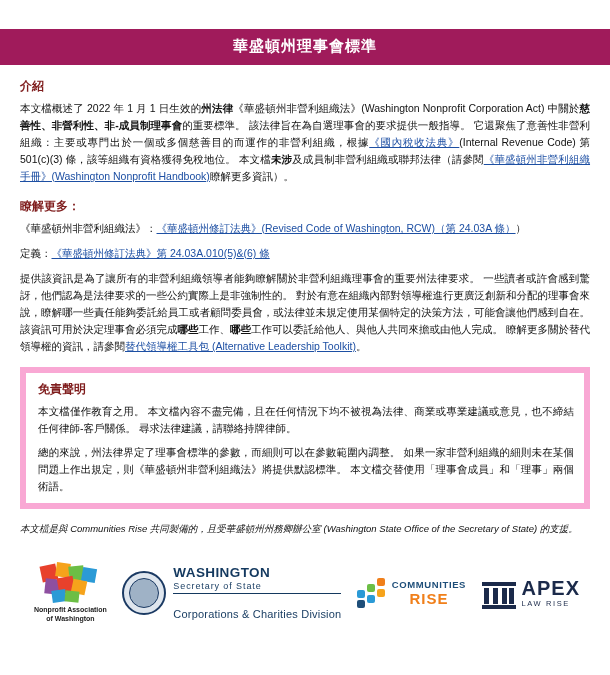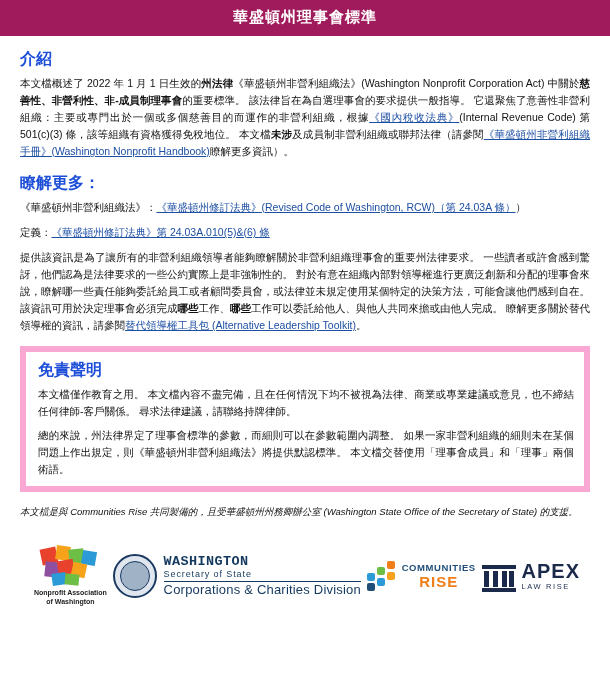--- a/index.html
+++ b/index.html
@@ -12,38 +12,39 @@
     background: #ffffff;
     font-family: "Liberation Sans", sans-serif;
     color: #1a1a1a;
     overflow: hidden;
   }
   .page {
     position: relative;
     width: 610px;
     height: 473px;
     box-sizing: border-box;
+    margin-top: 29px;
   }
   .title-bar {
     background: #a01b5b;
     color: #ffffff;
     text-align: center;
     font-size: 15px;
     font-weight: bold;
     letter-spacing: 1px;
     padding: 8px 0 9px 0;
   }
   .content {
     padding: 0 20px;
     box-sizing: border-box;
   }
   .section-head {
-    color: #1d4ed8;
+    color: #7f1d1d;
     font-weight: bold;
-    font-size: 16px;
+    font-size: 12px;
     margin: 13px 0 5px 0;
   }
   p.body {
     font-size: 10.5px;
     line-height: 1.62;
     margin: 0 0 8px 0;
     text-align: justify;
     color: #111;
   }
   .b { font-weight: bold; }
@@ -116,23 +117,23 @@
   }
   .sos-seal:after {
     content: "";
     position: absolute;
     left: 5px; top: 5px; right: 5px; bottom: 5px;
     border-radius: 50%;
     border: 1px solid #1b3a63;
     background: #9fb2c6;
   }
   .sos-words { margin-left: 7px; }
-  .sos-l1 { font-size: 13.5px; font-weight: bold; letter-spacing: 0.4px; color: #14395f; line-height: 1.05; font-family: Liberation Mono, monospace; }
+  .sos-l1 { font-size: 13.5px; font-weight: bold; letter-spacing: 0.4px; color: #14395f; line-height: 1.05; }
   .sos-l2 { font-size: 9px; letter-spacing: 0.9px; color: #14395f; line-height: 1.25; }
-  .sos-l3 { font-size: 13px; letter-spacing: 0.2px; color: #14395f; border-top: 1px solid #14395f; padding-top: 0; margin-top: 1px; }
+  .sos-l3 { font-size: 11px; letter-spacing: 0.2px; color: #14395f; border-top: 1px solid #14395f; padding-top: 14px; margin-top: 1px; }
   
   .cr { align-items: center; }
   .cr-mark { width: 30px; height: 34px; position: relative; flex: none; }
   .cr-mark i { position: absolute; display: block; border-radius: 2px; }
   .cr-words { margin-left: 5px; text-align: center; }
   .cr-l1 { font-size: 9.5px; font-weight: bold; letter-spacing: 0.6px; color: #1e4e79; line-height: 1.1; }
   .cr-l2 { font-size: 15px; font-weight: bold; letter-spacing: 1px; color: #f07f1a; line-height: 1.05; }
   
   .apex { align-items: center; }
   .apex-mark { width: 34px; height: 34px; position: relative; flex: none; }

